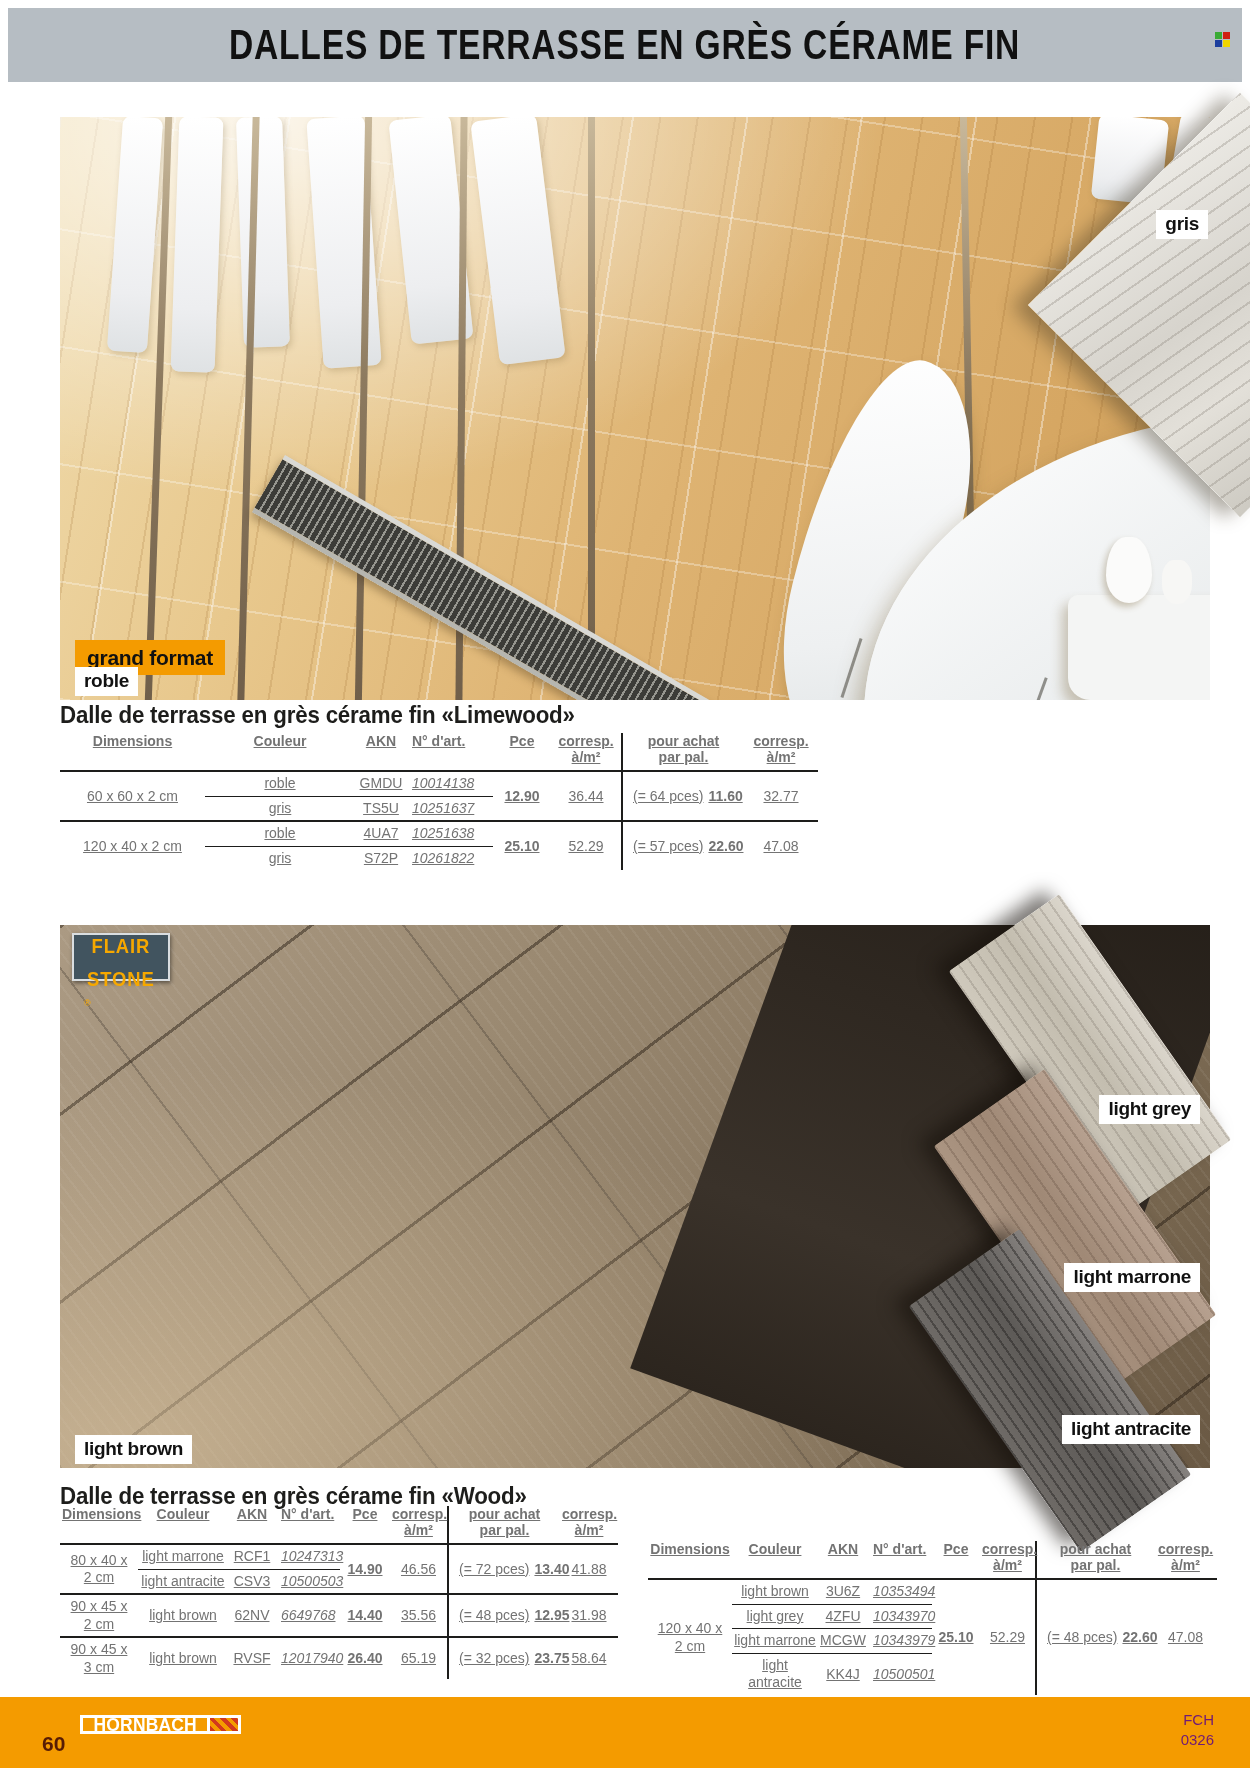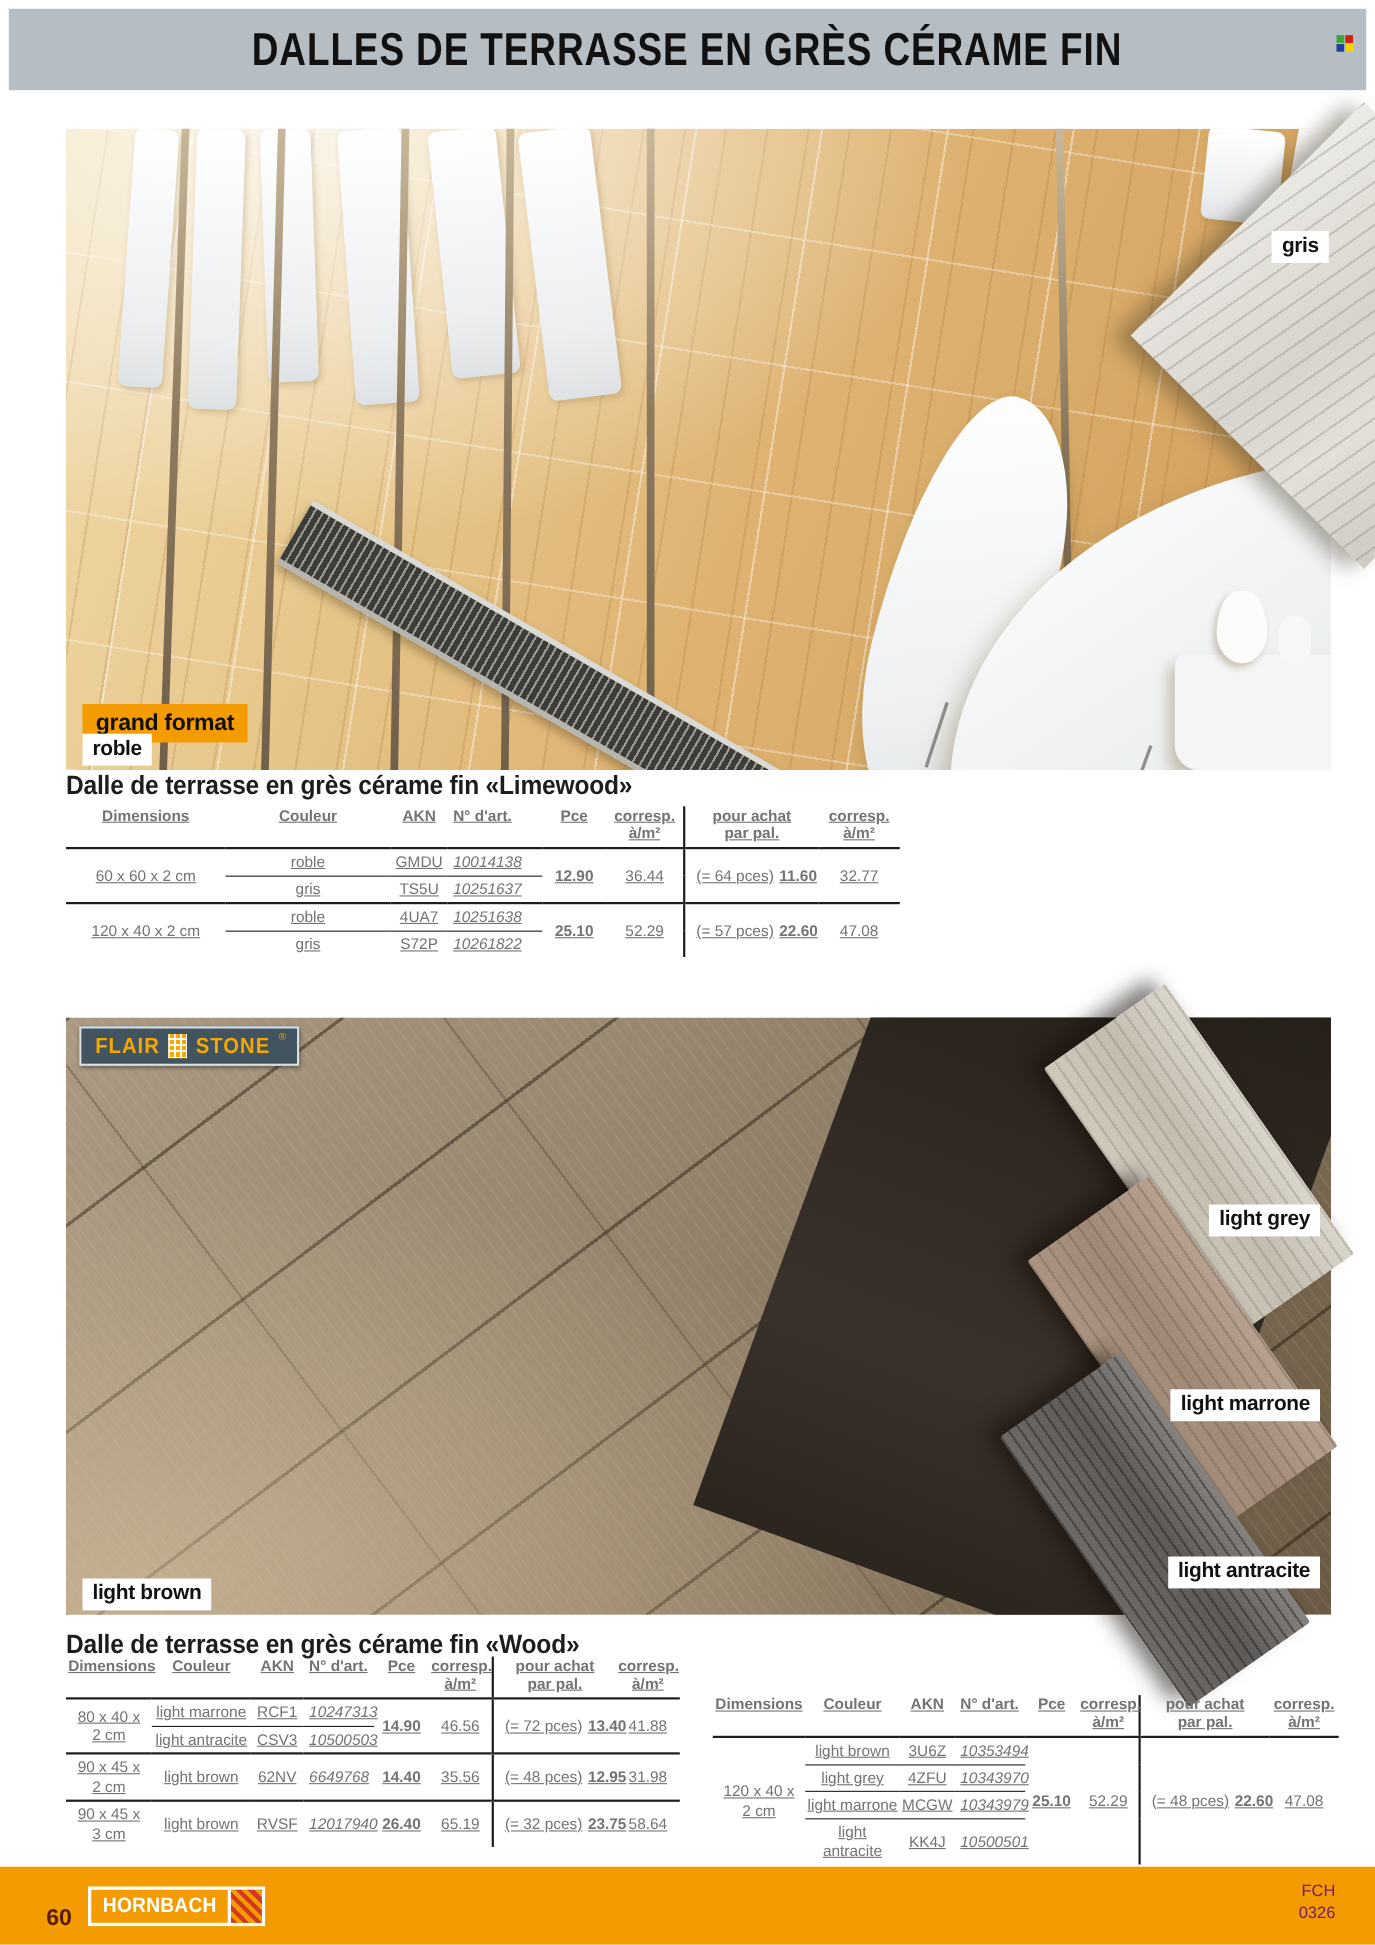--- a/index.html
+++ b/index.html
@@ -77,23 +77,23 @@
     box-shadow:-12px 10px 18px rgba(20,15,10,.55);}
   .plank-grey{background:
       repeating-linear-gradient(0deg, rgba(110,102,92,.25) 0 2px, rgba(0,0,0,0) 2px 11px),
       linear-gradient(180deg,#dbd6cc,#c3bdaf 50%,#cfc9bc);}
   .plank-marrone{background:
       repeating-linear-gradient(0deg, rgba(92,72,58,.28) 0 2px, rgba(0,0,0,0) 2px 11px),
       linear-gradient(180deg,#b7a190,#a08976 55%,#ab9582);}
   .plank-antracite{background:
       repeating-linear-gradient(0deg, rgba(25,23,22,.4) 0 2px, rgba(0,0,0,0) 2px 9px),
       linear-gradient(180deg,#86827f,#5d5a57 45%,#6e6a66);}
-  .fs-logo{position:absolute;left:12px;top:8px;height:36px;display:flex;align-items:center;gap:5px;
+  .fs-logo{position:absolute;left:12px;top:8px;height:48px;display:flex;align-items:center;gap:5px;
     padding:0 10px;background:#41545f;border:2px solid #d9dee1;box-shadow:1px 2px 4px rgba(0,0,0,.45);
-    box-sizing:border-box;}
+    box-sizing:border-box;flex-direction:column;}
   .fs-txt{color:#f6a800;font-weight:bold;font-size:20px;letter-spacing:1px;transform:scaleX(.92);}
   .fs-grid{width:17px;height:22px;background:
       repeating-linear-gradient(90deg, rgba(255,255,255,.95) 0 1.5px, rgba(0,0,0,0) 1.5px 5.5px),
       repeating-linear-gradient(0deg, rgba(255,255,255,.95) 0 1.5px, rgba(0,0,0,0) 1.5px 5.5px),
       #f6a800;}
   .fs-reg{color:#f6a800;font-size:9px;align-self:flex-start;margin-top:2px;}
 
   
   .pht-label{position:absolute;background:#ffffff;color:#111;font-weight:bold;font-size:19px;
     letter-spacing:-.3px;padding:4px 9px;white-space:nowrap;line-height:1.1;}
@@ -116,21 +116,21 @@
   .ptable td.vsep{border-bottom:1.5px solid #1d1d1b;}
   .ptable tr.gsep td{border-top:2px solid #1d1d1b;}
   .ptable .divcol{border-left:2px solid #1d1d1b;}
   .ptable td.pal-cell{text-align:left;padding-left:10px;white-space:nowrap;}
   .ptable td.pal-cell .pp{font-weight:bold;margin-left:5px;}
   .ptable td.dim{line-height:1.25;}
 
   
   .footer{left:0;top:1697px;width:1250px;height:71px;background:#f49b00;}
   .f-page{position:absolute;left:42px;top:23px;font-size:21px;font-weight:bold;color:#571c04;margin-top:12px;}
-  .hb-logo{position:absolute;left:80px;top:18px;height:36px;display:flex;align-items:stretch;
+  .hb-logo{position:absolute;left:80px;top:18px;height:19px;display:flex;align-items:stretch;
     border:3px solid #ffffff;background:#f49b00;box-sizing:border-box;}
   .hb-name{display:flex;align-items:center;padding:0 6px;color:#ffffff;font-weight:bold;
     font-size:19px;letter-spacing:.2px;transform:scaleX(.92);}
   .hb-emblem{width:28px;border-left:3px solid #ffffff;background:
     repeating-linear-gradient(45deg,#d2391e 0 4px,#f49b00 4px 8px);}
   .f-center{position:absolute;left:0;width:100%;top:26px;text-align:center;font-size:19px;color:#111;}
   .f-center .lnk{font-weight:bold;text-decoration:underline;color:#111;}
   .f-code{position:absolute;right:36px;top:13px;text-align:right;font-size:15px;line-height:1.35;color:#701a75;}
 </style>
 </head>

